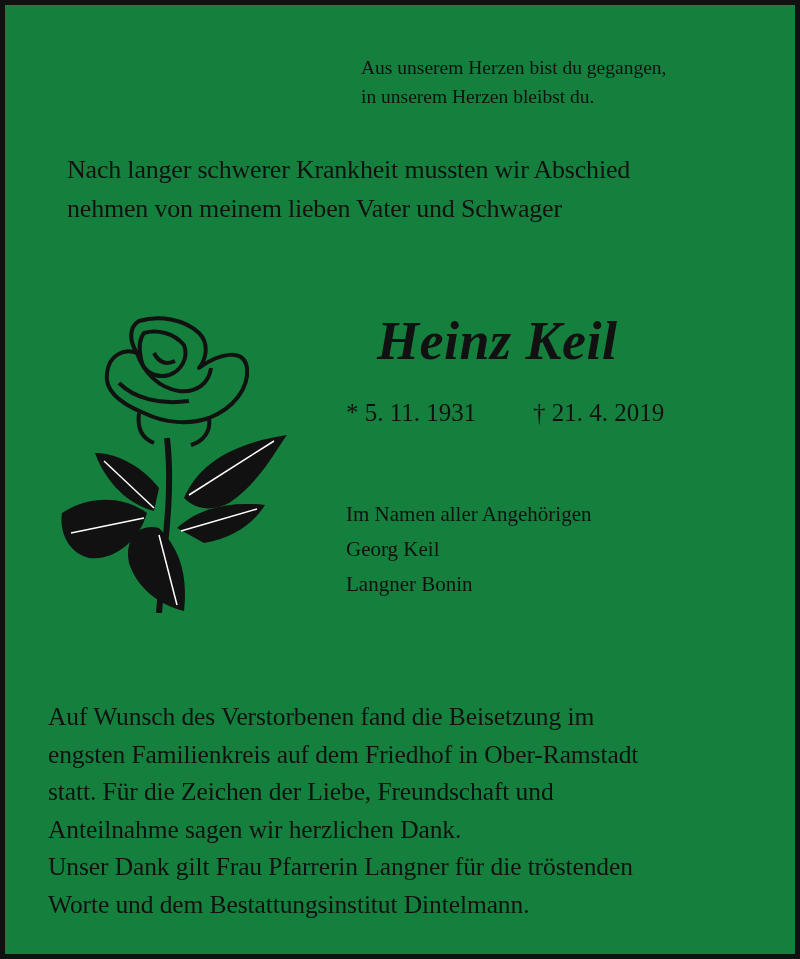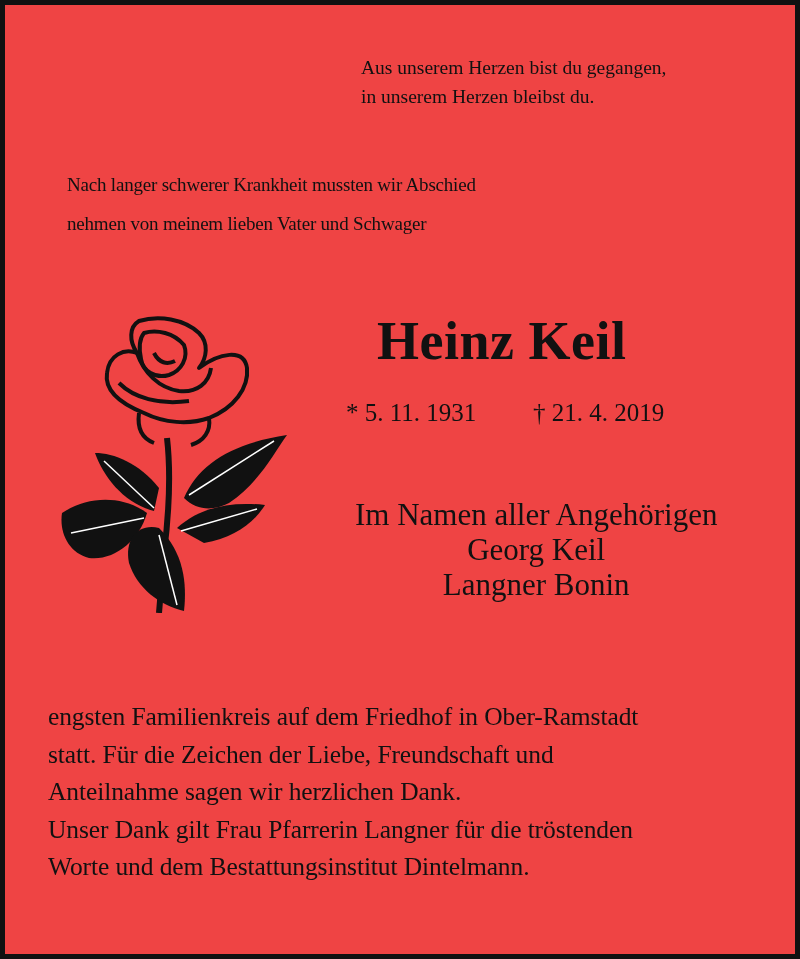--- a/index.html
+++ b/index.html
@@ -1,25 +1,25 @@
 <!DOCTYPE html>
 <html><head>
 <meta charset="utf-8">
 <style>
   html,body{margin:0;padding:0;background:#fff;}
   body{width:800px;height:959px;overflow:hidden;}
-  .frame{position:absolute;left:0;top:0;width:790px;height:949px;border:5px solid #111;background:#ef4444;}
+  .frame{position:absolute;left:0;top:0;width:790px;height:949px;border:5px solid #111;background:#15803d;}
   .t{position:absolute;font-family:"Liberation Serif","DejaVu Serif",serif;color:#111;white-space:nowrap;}
   .motto{left:356px;top:48px;font-size:19.5px;line-height:29px;}
-  .intro{left:62px;top:145px;font-size:19px;line-height:39px;letter-spacing:-0.2px;margin-top:15px;}
-  .name{left:372px;top:306px;font-size:54px;font-weight:bold;line-height:60px;letter-spacing:0.5px;}
+  .intro{left:62px;top:145px;font-size:26px;line-height:39px;letter-spacing:-0.2px;}
+  .name{left:372px;top:306px;font-size:54px;font-weight:bold;line-height:60px;letter-spacing:0.5px;font-style:italic;}
   .dates{top:392px;font-size:25px;line-height:32px;}
   .born{left:341px;}
   .died{left:528px;}
-  .signers{left:350px;top:492px;font-size:31px;line-height:35px;text-align:center;}
+  .signers{left:341px;top:492px;font-size:21px;line-height:35px;}
   .signers .b{font-weight:normal;display:block;}
   .closing{left:43px;top:693px;font-size:25.5px;line-height:37.6px;letter-spacing:-0.1px;}
   .rose{position:absolute;left:54px;top:308px;width:232px;height:300px;}
   .line{display:block;}
 </style>
 </head>
 <body>
 
 <div class="frame">
   <div class="t motto">
@@ -66,19 +66,20 @@
   <div class="t dates born">* 5. 11. 1931</div>
   <div class="t dates died">† 21. 4. 2019</div>
 
   <div class="t signers">
     <span class="line">Im Namen aller Angehörigen</span>
     <span class="b">Georg Keil</span>
     <span class="b">Langner Bonin</span>
   </div>
 
   <div class="t closing">
+    <span class="line">Auf Wunsch des Verstorbenen fand die Beisetzung im</span>
     <span class="line">engsten Familienkreis auf dem Friedhof in Ober-Ramstadt</span>
     <span class="line">statt. Für die Zeichen der Liebe, Freundschaft und</span>
     <span class="line">Anteilnahme sagen wir herzlichen Dank.</span>
     <span class="line">Unser Dank gilt Frau Pfarrerin Langner für die tröstenden</span>
     <span class="line">Worte und dem Bestattungsinstitut Dintelmann.</span>
   </div>
 </div>
 
 </body></html>

